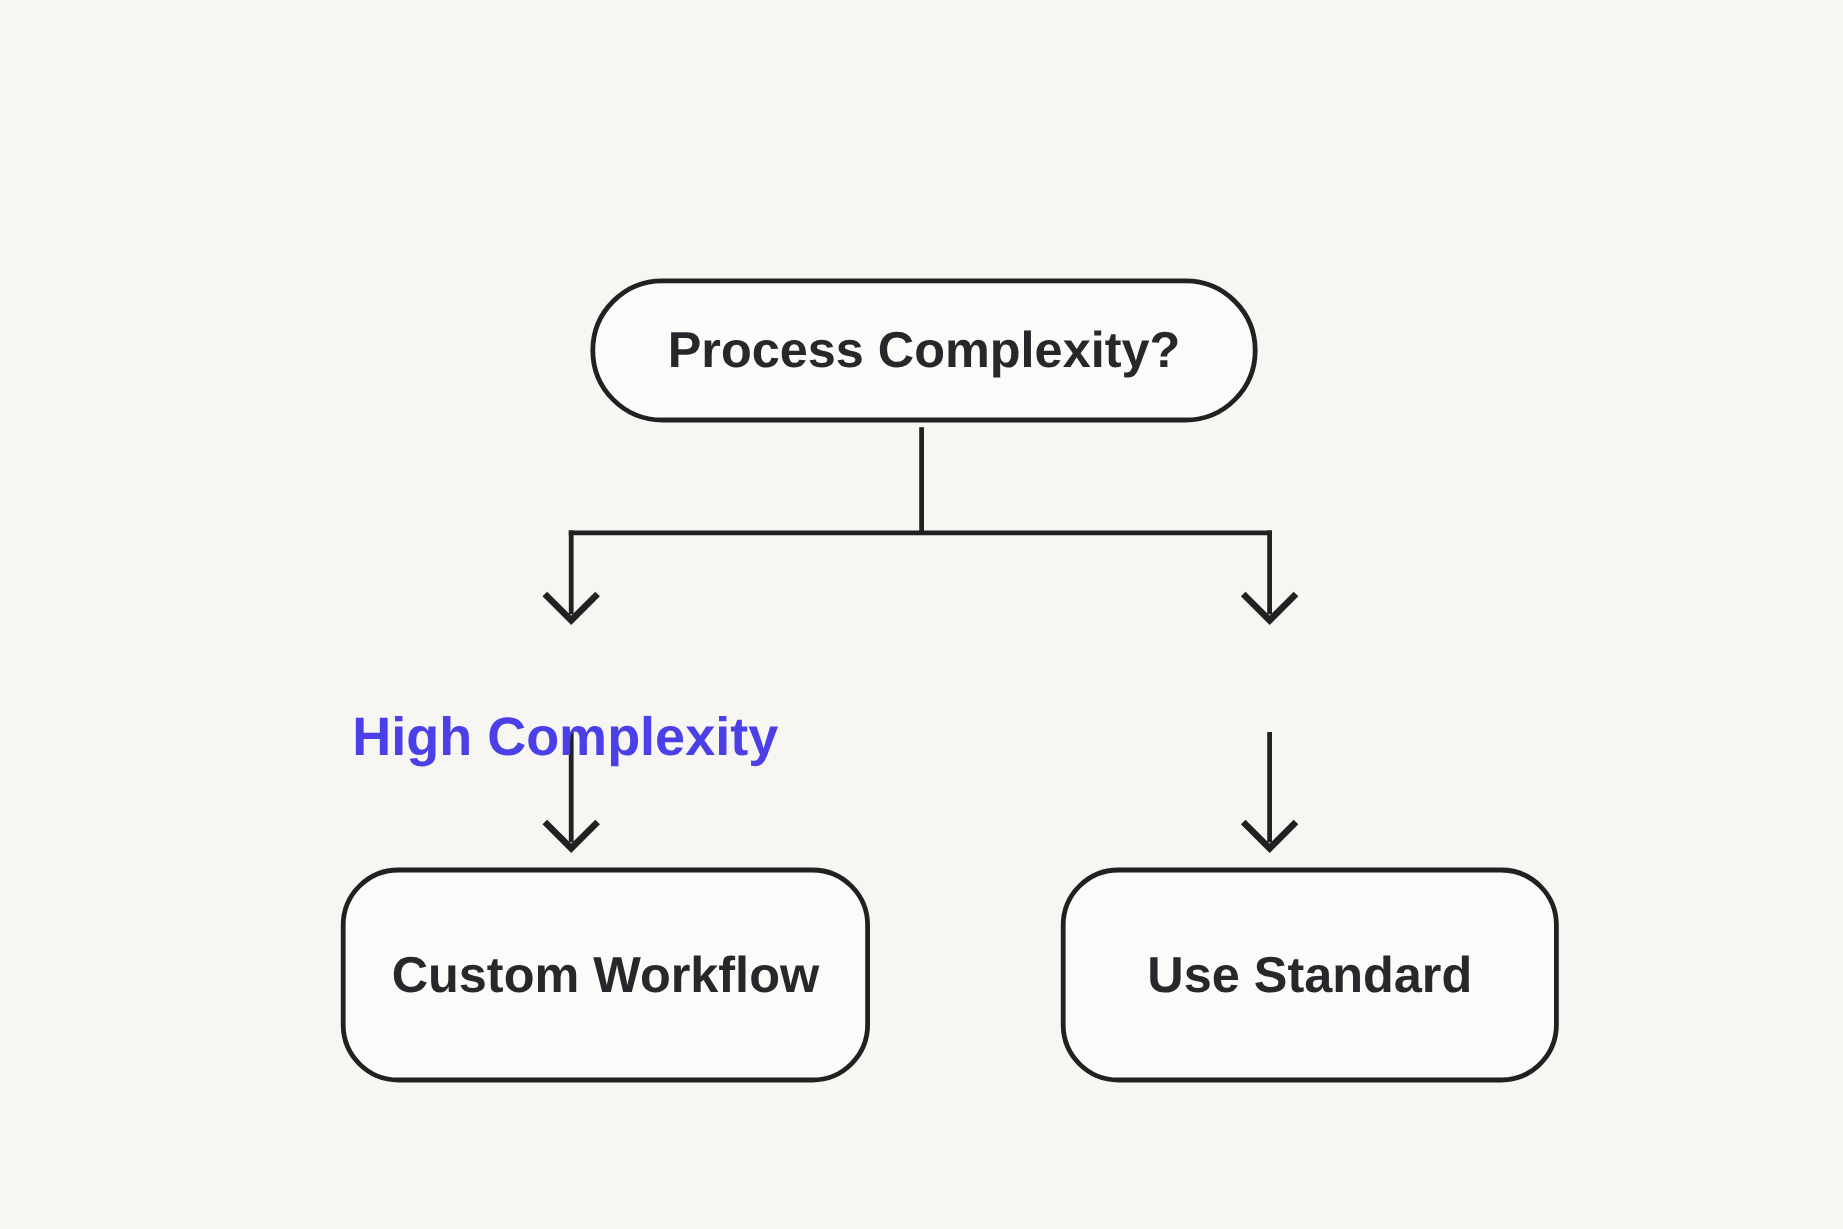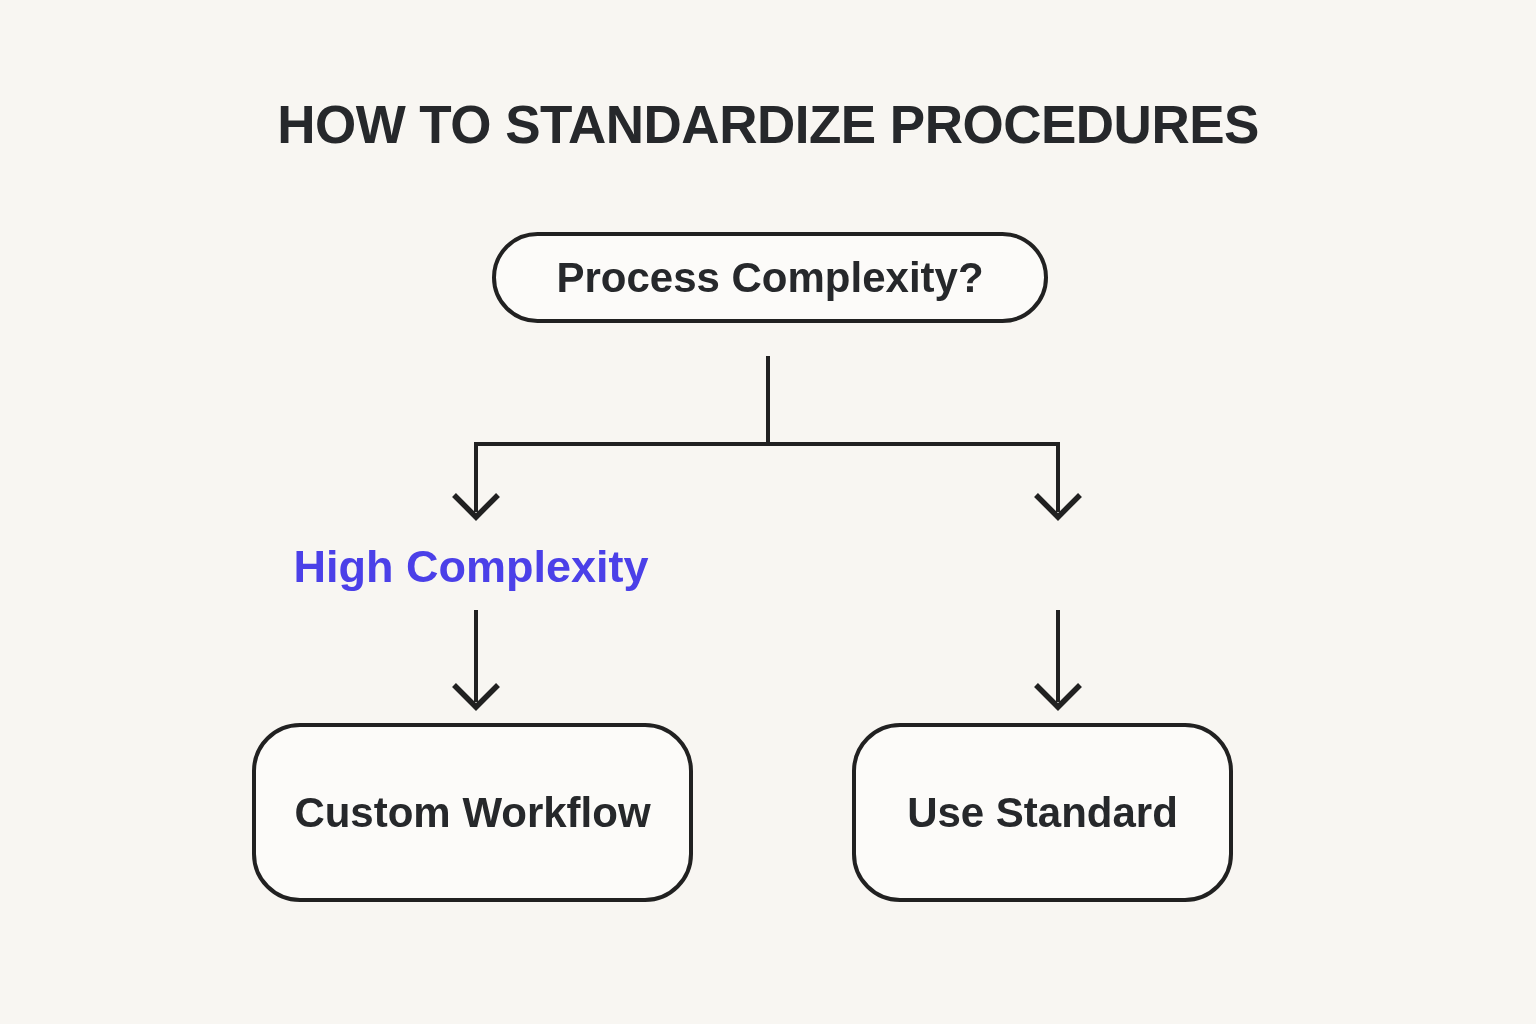--- a/index.html
+++ b/index.html
@@ -39,33 +39,34 @@
     display: flex;
     flex-direction: column;
     align-items: center;
     justify-content: center;
     text-align: center;
     color: var(--text);
     font-weight: 600;
   }
   .root-node {
     left: 492px; top: 232px;
-    width: 556px; height: 91px;
+    width: 556px; height: 120px;
     border-radius: 62px;
     font-size: 42px;
   }
   .result-node {
     top: 723px;
     height: 179px;
     border-radius: 48px;
     font-size: 42px;
     line-height: 56px;
+    margin-left: 32px;
   }
   .result-node.left  { left: 252px; width: 441px; }
-  .result-node.right { left: 852px; width: 381px; }
+  .result-node.right { left: 852px; width: 415px; }
   .connectors {
     position: absolute;
     left: 0; top: 0;
     width: 1536px; height: 1024px;
     pointer-events: none;
   }
   .connectors path, .connectors polyline {
     stroke: var(--line);
     fill: none;
   }
@@ -73,29 +74,28 @@
   .connectors polyline.head { stroke-width: 5.5; stroke-linejoin: miter; stroke-linecap: butt; }
   .branch-label {
     position: absolute;
     top: 541px;
     width: 420px;
     text-align: center;
     font-size: 45px;
     font-weight: 600;
     color: var(--accent);
   }
-  .branch-label.left  { left: 261px; }
+  .branch-label.left  { left: 261px; margin-top: 47px; }
   .branch-label.right { left: 847px; }
 </style>
 </head>
 <body>
 
 <div class="canvas">
 
-  <h1 class="title">HOW TO STANDARDIZE PROCEDURES</h1>
 
   <div class="node root-node">
     <span>Process Complexity?</span>
   </div>
 
   <svg class="connectors" viewBox="0 0 1536 1024" xmlns="http://www.w3.org/2000/svg">
     <path d="M768 356 V444"></path>
     <path d="M474 444 H1060"></path>
     <path d="M476 442 V512"></path>
     <path d="M1058 442 V512"></path>

